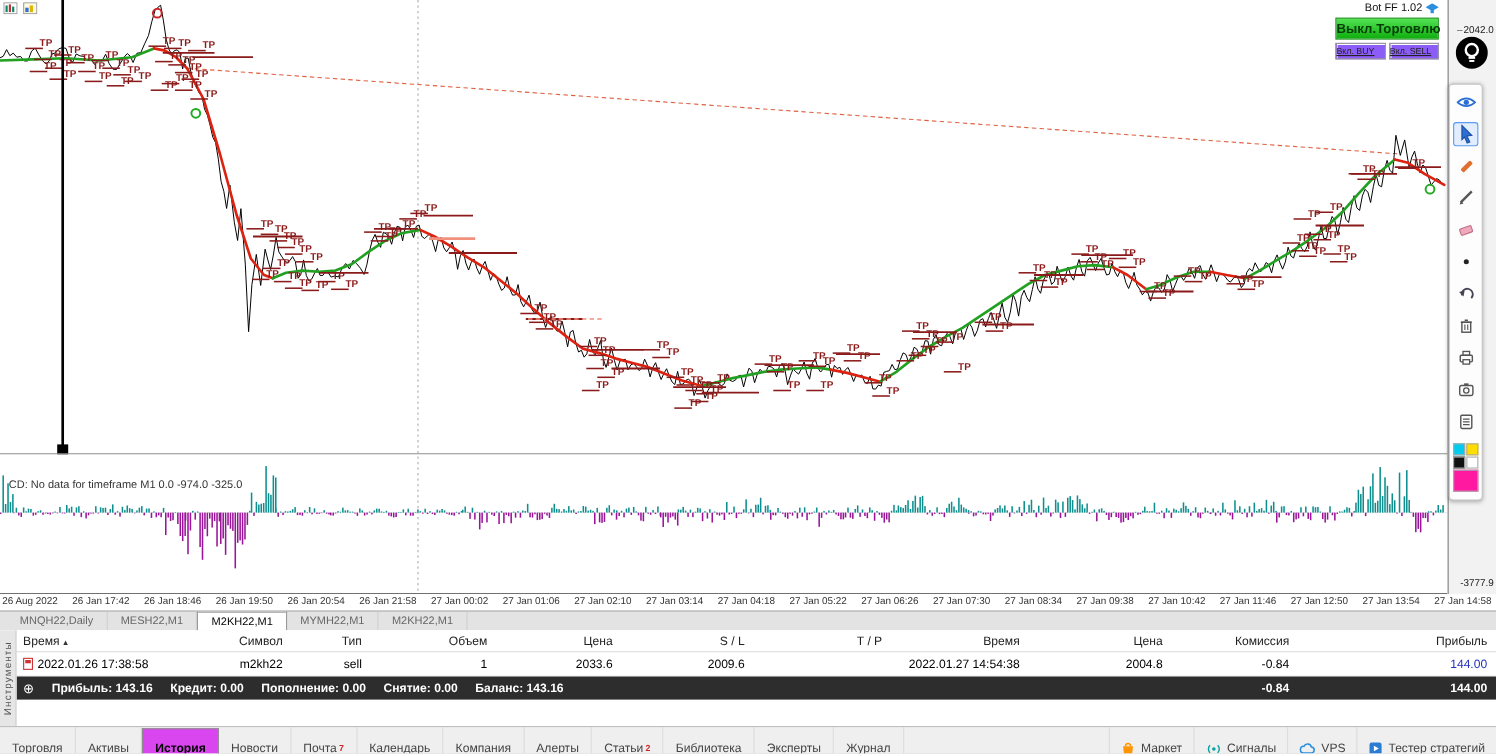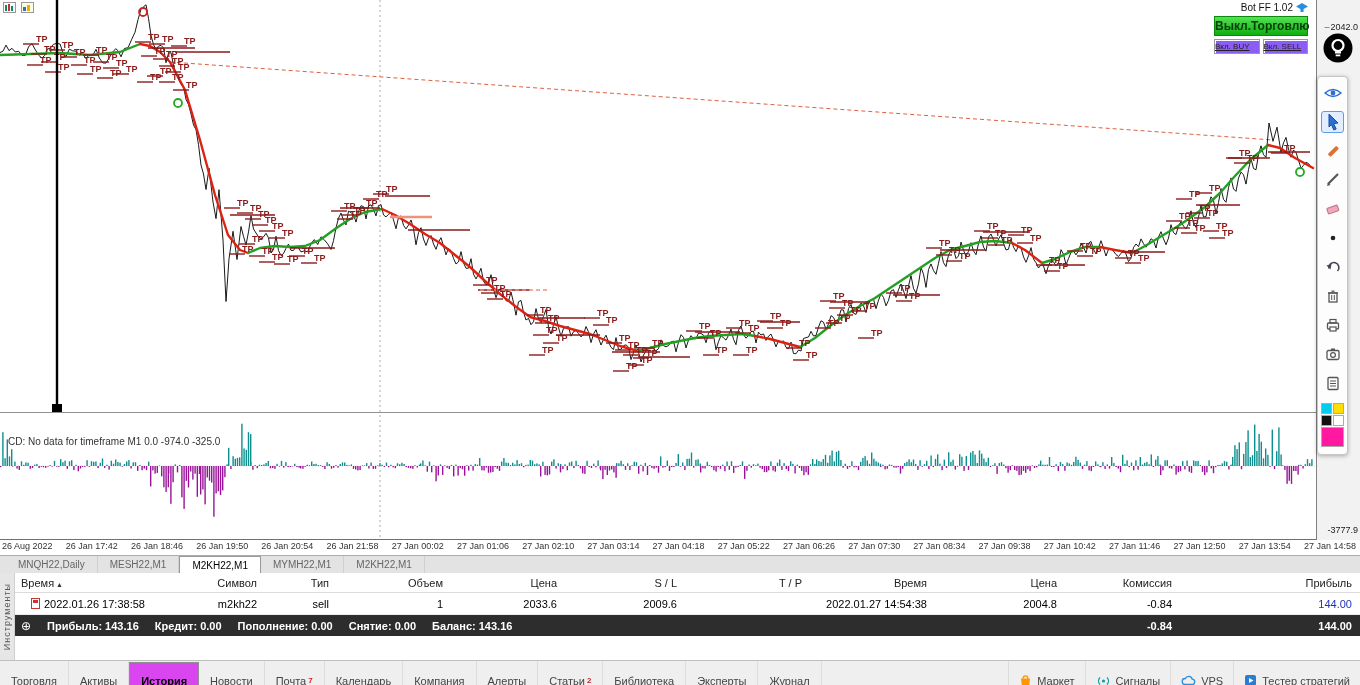--- a/index.html
+++ b/index.html
@@ -52,21 +52,21 @@
   .tool-strip { position:absolute; left:0; top:0; width:15px; height:87px; background:#e6e6e6; border-right:1px solid #cfcfcf; display:flex; align-items:center; justify-content:center; }
   .tool-strip span { writing-mode:vertical-rl; transform:rotate(180deg); font-size:9px; color:#555; letter-spacing:1px; }
   .tbl { margin-left:15px; }
   .tgrid { display:grid; grid-template-columns:150px 100px 72px 114px 114px 120px 125px 125px 130px 115px 1fr; align-items:center; font-size:11px; }
   .thead { height:20px; border-bottom:1px solid #dcdcdc; color:#222; }
   .thead .cell { text-align:right; padding-right:8px; cursor:pointer; white-space:nowrap; }
   .thead .cell.first { text-align:left; padding-left:6px; }
   .thead .sort { font-size:7px; color:#333; margin-left:2px; }
   .trow { height:22px; border-bottom:1px solid #ececec; color:#000; cursor:default; }
   .trow .cell { text-align:right; padding-right:8px; white-space:nowrap; }
-  .trow .cell.first { text-align:left; padding-left:16px; display:flex; gap:4px; }
+  .trow .cell.first { text-align:left; padding-left:6px; display:flex; gap:4px; }
   .deal-icon { width:9px; height:11px; border:1px solid #cc3333; background:#fff; display:inline-block; position:relative; flex:0 0 auto; }
   .deal-icon::after { content:""; position:absolute; left:1px; top:1px; width:5px; height:3px; background:#cc3333; }
   .profit-val { color:#2233bb; }
   .tsummary { height:21px; background:#2d2d2d; color:#fff; font-weight:bold; }
   .tsummary .sumleft { grid-column:1 / 10; display:flex; align-items:center; gap:16px; padding-left:6px; white-space:nowrap; }
   .tsummary .cell { text-align:right; padding-right:8px; }
   .sum-icon { font-weight:normal; font-size:12px; }
 
   
   .bottom-bar { position:absolute; left:0; top:660px; width:1360px; height:40px; background:#efefef; border-top:1px solid #bfbfbf; display:flex; align-items:stretch; font-size:11px; color:#444; }

